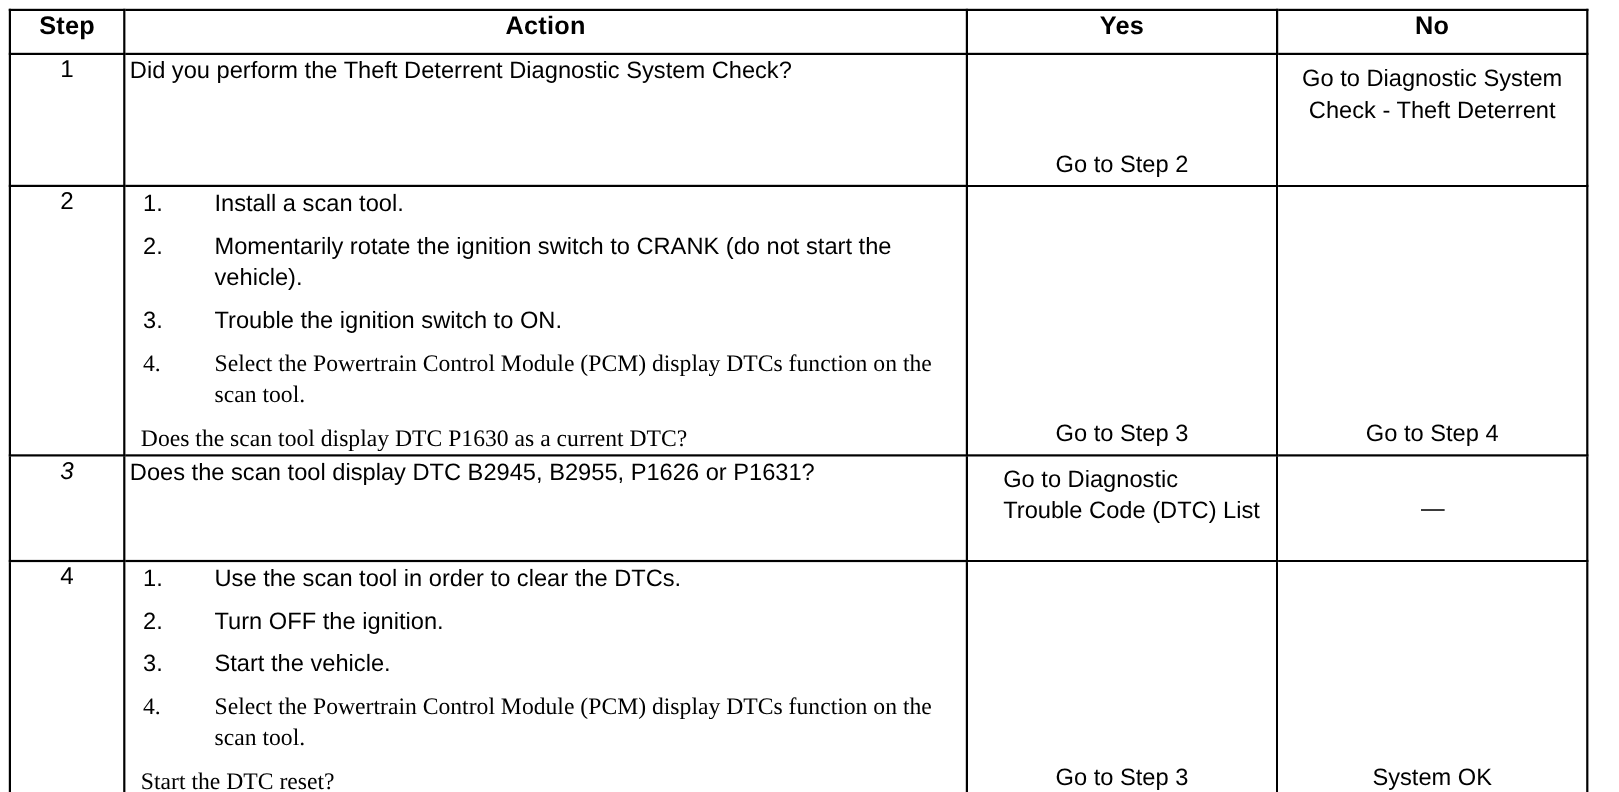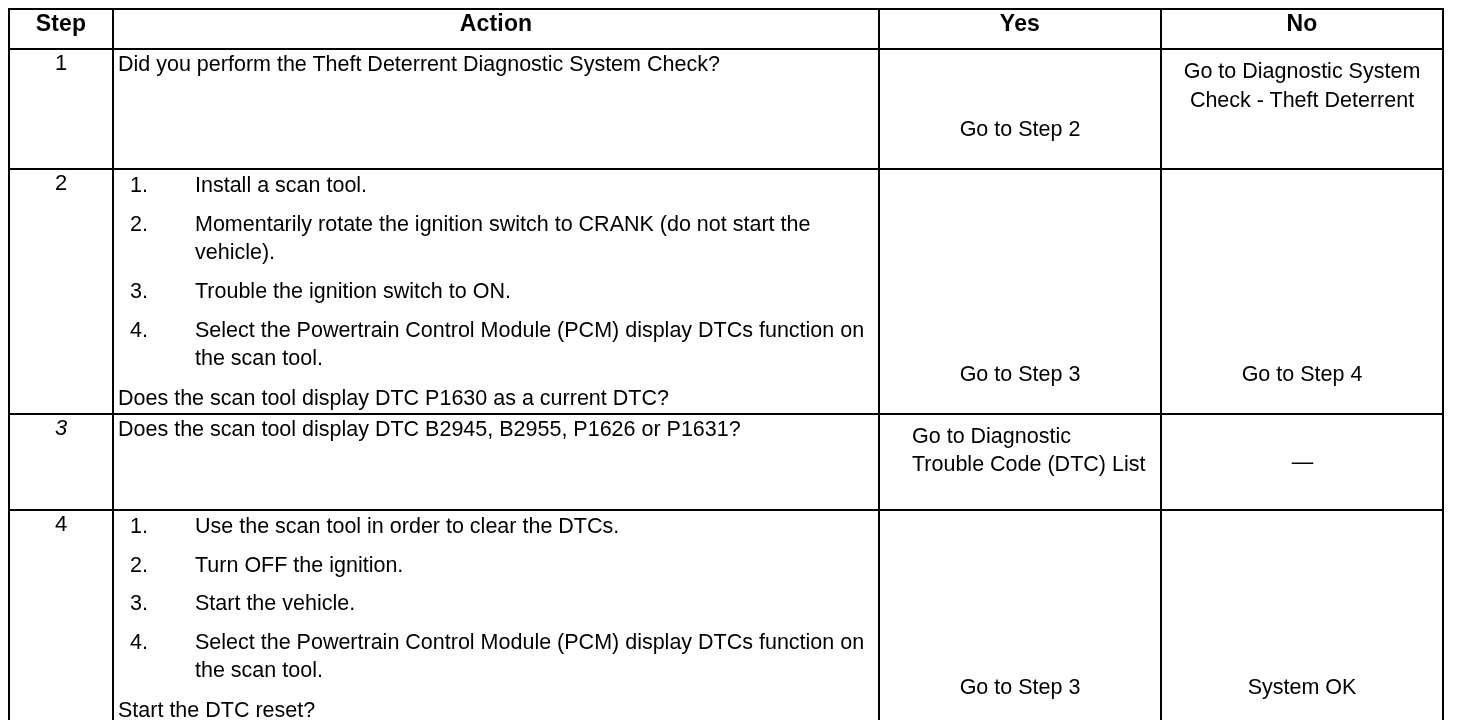--- a/index.html
+++ b/index.html
@@ -80,47 +80,48 @@
     list-style: none;
     counter-reset: stepitem;
   }
   ol.steps > li {
     counter-increment: stepitem;
     position: relative;
     padding-left: 81px;
     margin-bottom: 11px;
     line-height: 1.3;
   }
-  ol.steps > li:last-child { margin-bottom: 0; }
+  ol.steps > li:last-child { margin-bottom: 0; font-family: Liberation Serif, serif; }
   ol.steps > li::before {
     content: counter(stepitem) ".";
     position: absolute;
     left: 16px;
     top: 0;
     width: 28px;
     text-align: left;
   }
   .tail-question {
     margin: 12px 0 0 0;
-    padding-left: 4px;
+    padding-left: 14px;
     line-height: 1.3;
+    font-family: Liberation Serif, serif;
   }
 
   
   td.result {
     font-size: 21.5px;
     line-height: 1.33;
     position: relative;
   }
   td.result .inner {
     display: block;
     padding: 7px 12px 6px 12px;
   }
   td.result.bottom { vertical-align: bottom; }
-  td.result.bottom .inner { padding-bottom: 24px; }
+  td.result.bottom .inner { padding-bottom: 4px; }
   td.result.center-text .inner { text-align: center; }
   td.result.left-text   .inner { text-align: left; padding-left: 32px; }
   td.result.mid { vertical-align: middle; }
   td.result.top { vertical-align: top; }
 
   .ref { }
   .dash { letter-spacing: -1px; }
 
   
   tr.r1 td { height: 118px; }

